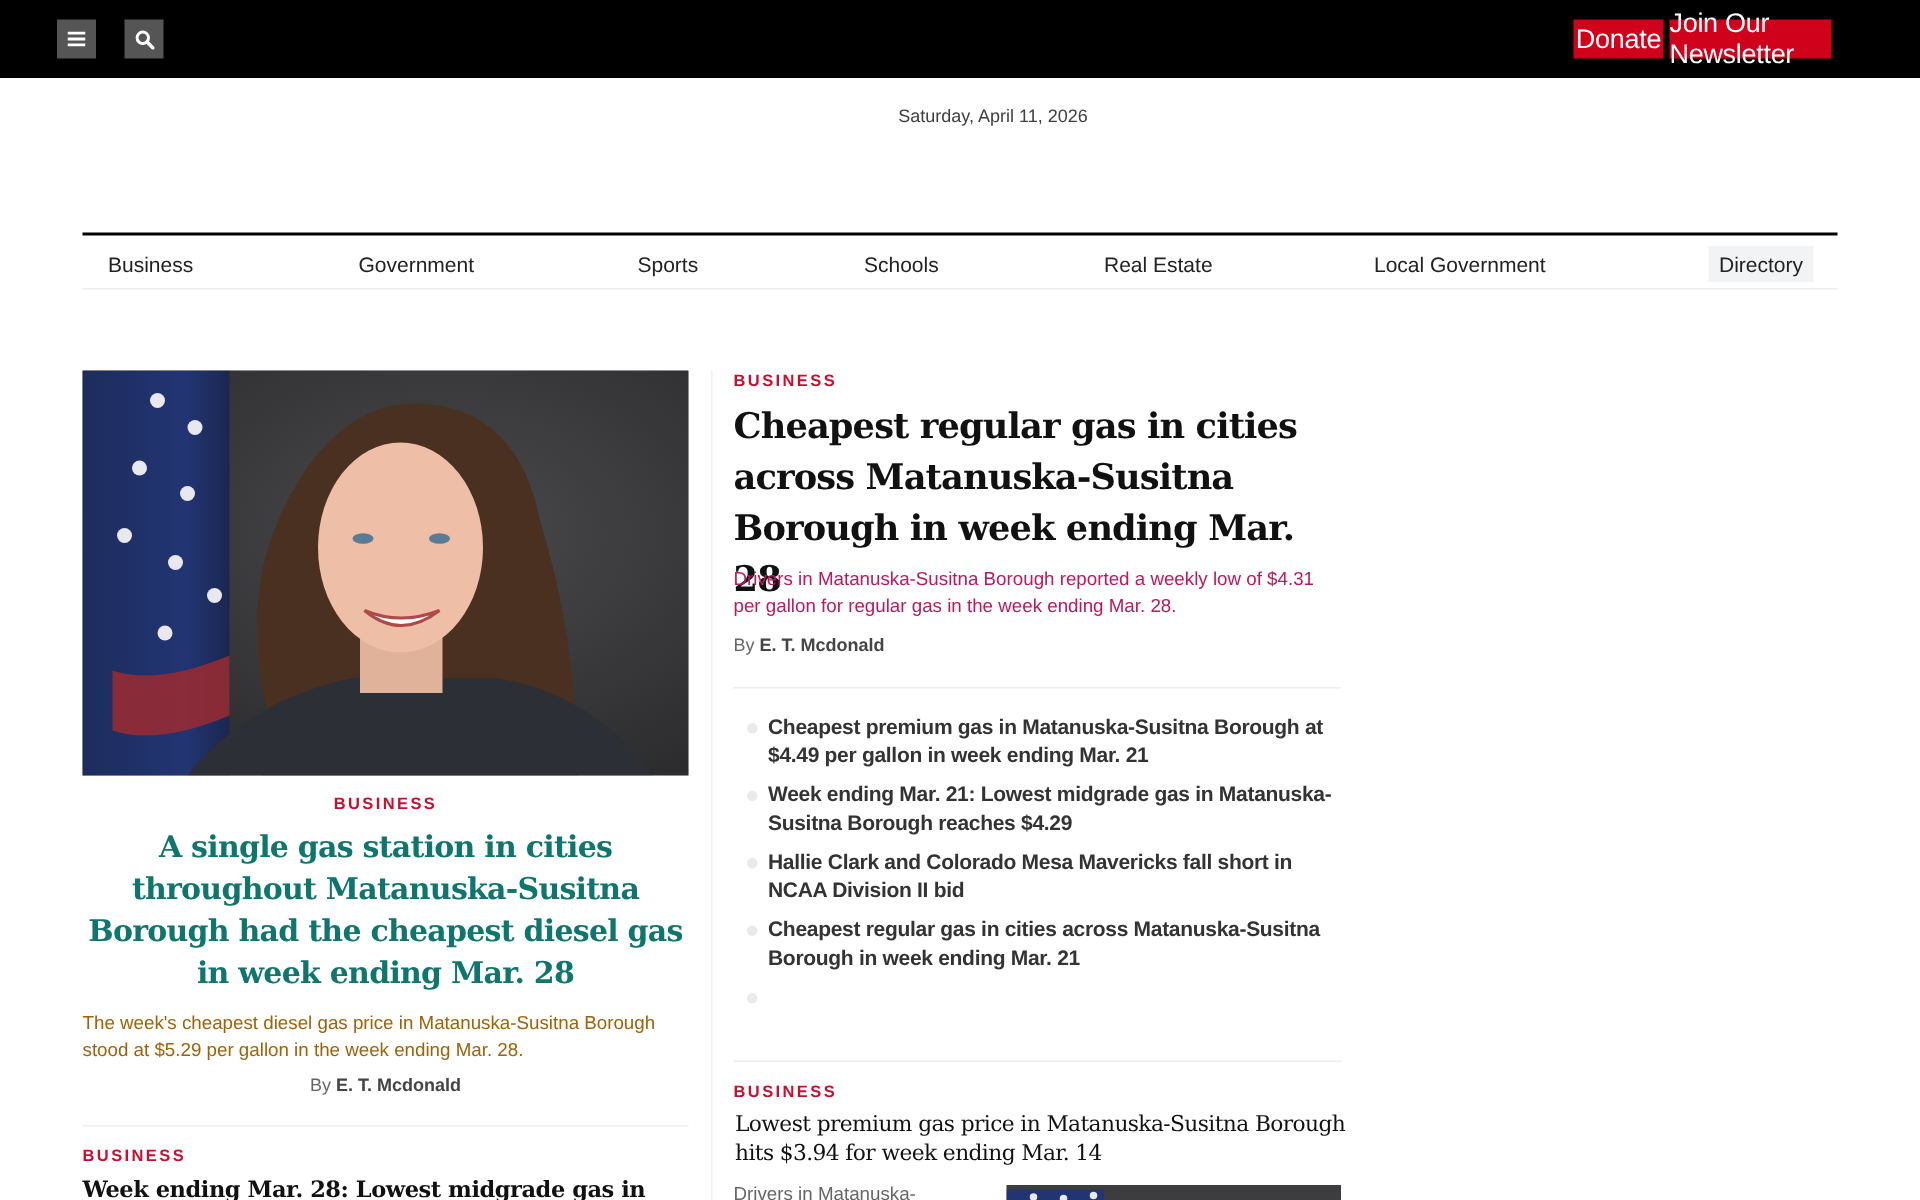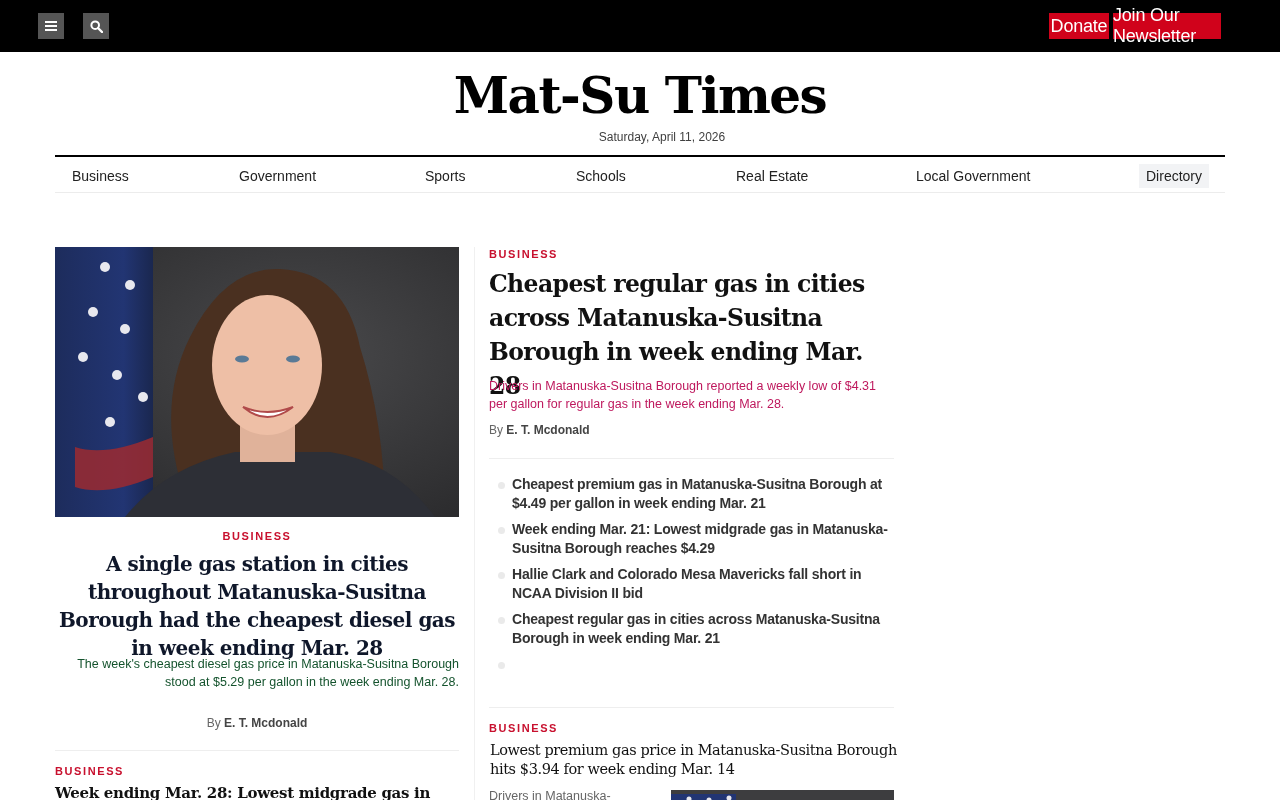--- a/index.html
+++ b/index.html
@@ -22,22 +22,22 @@
 
     
     .nav { position: absolute; left: 55px; top: 155px; width: 1170px; height: 38px; border-top: 2px solid #000; border-bottom: 1px solid #ececec; }
     .nav-item { position: absolute; top: 7px; height: 24px; line-height: 24px; font-size: 14px; color: #222; cursor: pointer; padding: 0 7px; }
     .nav-item.active { background: #f2f3f5; }
 
     
     .lead-img { position: absolute; left: 55px; top: 247px; width: 404px; height: 270px; overflow: hidden; background: #3b3b3d; }
     .kicker { font-size: 11px; font-weight: bold; color: #c8102e; letter-spacing: 1.6px; text-transform: uppercase; }
     .lead-kicker { position: absolute; left: 55px; top: 530px; width: 404px; text-align: center; }
-    .lead-title { position: absolute; left: 55px; top: 550px; width: 404px; text-align: center; font-family: "DejaVu Serif", serif; font-weight: bold; font-size: 20px; line-height: 28px; color: #0f172a; letter-spacing: -0.5px; }
-    .lead-dek { position: absolute; left: 55px; top: 655px; width: 404px; text-align: right; font-size: 12.5px; line-height: 18px; color: #14532d; }
+    .lead-title { position: absolute; left: 55px; top: 550px; width: 404px; text-align: center; font-family: "DejaVu Serif", serif; font-weight: bold; font-size: 20px; line-height: 28px; color: #0f766e; letter-spacing: -0.5px; }
+    .lead-dek { position: absolute; left: 55px; top: 673px; width: 404px; text-align: left; font-size: 12.5px; line-height: 18px; color: #a16207; }
     .lead-byline { position: absolute; left: 55px; top: 716px; width: 404px; text-align: center; font-size: 12px; color: #666; }
     .byline b { color: #444; }
     .left-divider { position: absolute; left: 55px; top: 750px; width: 404px; height: 1px; background: #eeeeee; }
     .second-kicker { position: absolute; left: 55px; top: 765px; }
     .second-title { position: absolute; left: 55px; top: 783px; width: 404px; font-family: "DejaVu Serif", serif; font-weight: bold; font-size: 15px; line-height: 20px; color: #111; letter-spacing: -0.3px; }
 
     .col-sep { position: absolute; left: 474px; top: 247px; width: 1px; height: 553px; background: #f0f0f0; }
 
     
     .mid-kicker { position: absolute; left: 489px; top: 248px; }
@@ -71,21 +71,20 @@
     <svg width="13" height="13" viewBox="0 0 13 13">
       <circle cx="5.2" cy="5.2" r="3.8" stroke="#fff" stroke-width="2" fill="none"></circle>
       <line x1="8" y1="8" x2="12" y2="12" stroke="#fff" stroke-width="2.4" stroke-linecap="round"></line>
     </svg>
   </div>
   <div class="top-cta donate">Donate</div>
   <div class="top-cta newsletter">Join Our Newsletter</div>
 </div>
 
 <div class="masthead">
-  <div class="site-title">Mat-Su Times</div>
   <div class="site-date">Saturday, April 11, 2026</div>
 </div>
 
 <nav class="nav">
   <a class="nav-item" style="left:10px">Business</a>
   <a class="nav-item" style="left:177px">Government</a>
   <a class="nav-item" style="left:363px">Sports</a>
   <a class="nav-item" style="left:514px">Schools</a>
   <a class="nav-item" style="left:674px">Real Estate</a>
   <a class="nav-item" style="left:854px">Local Government</a>

